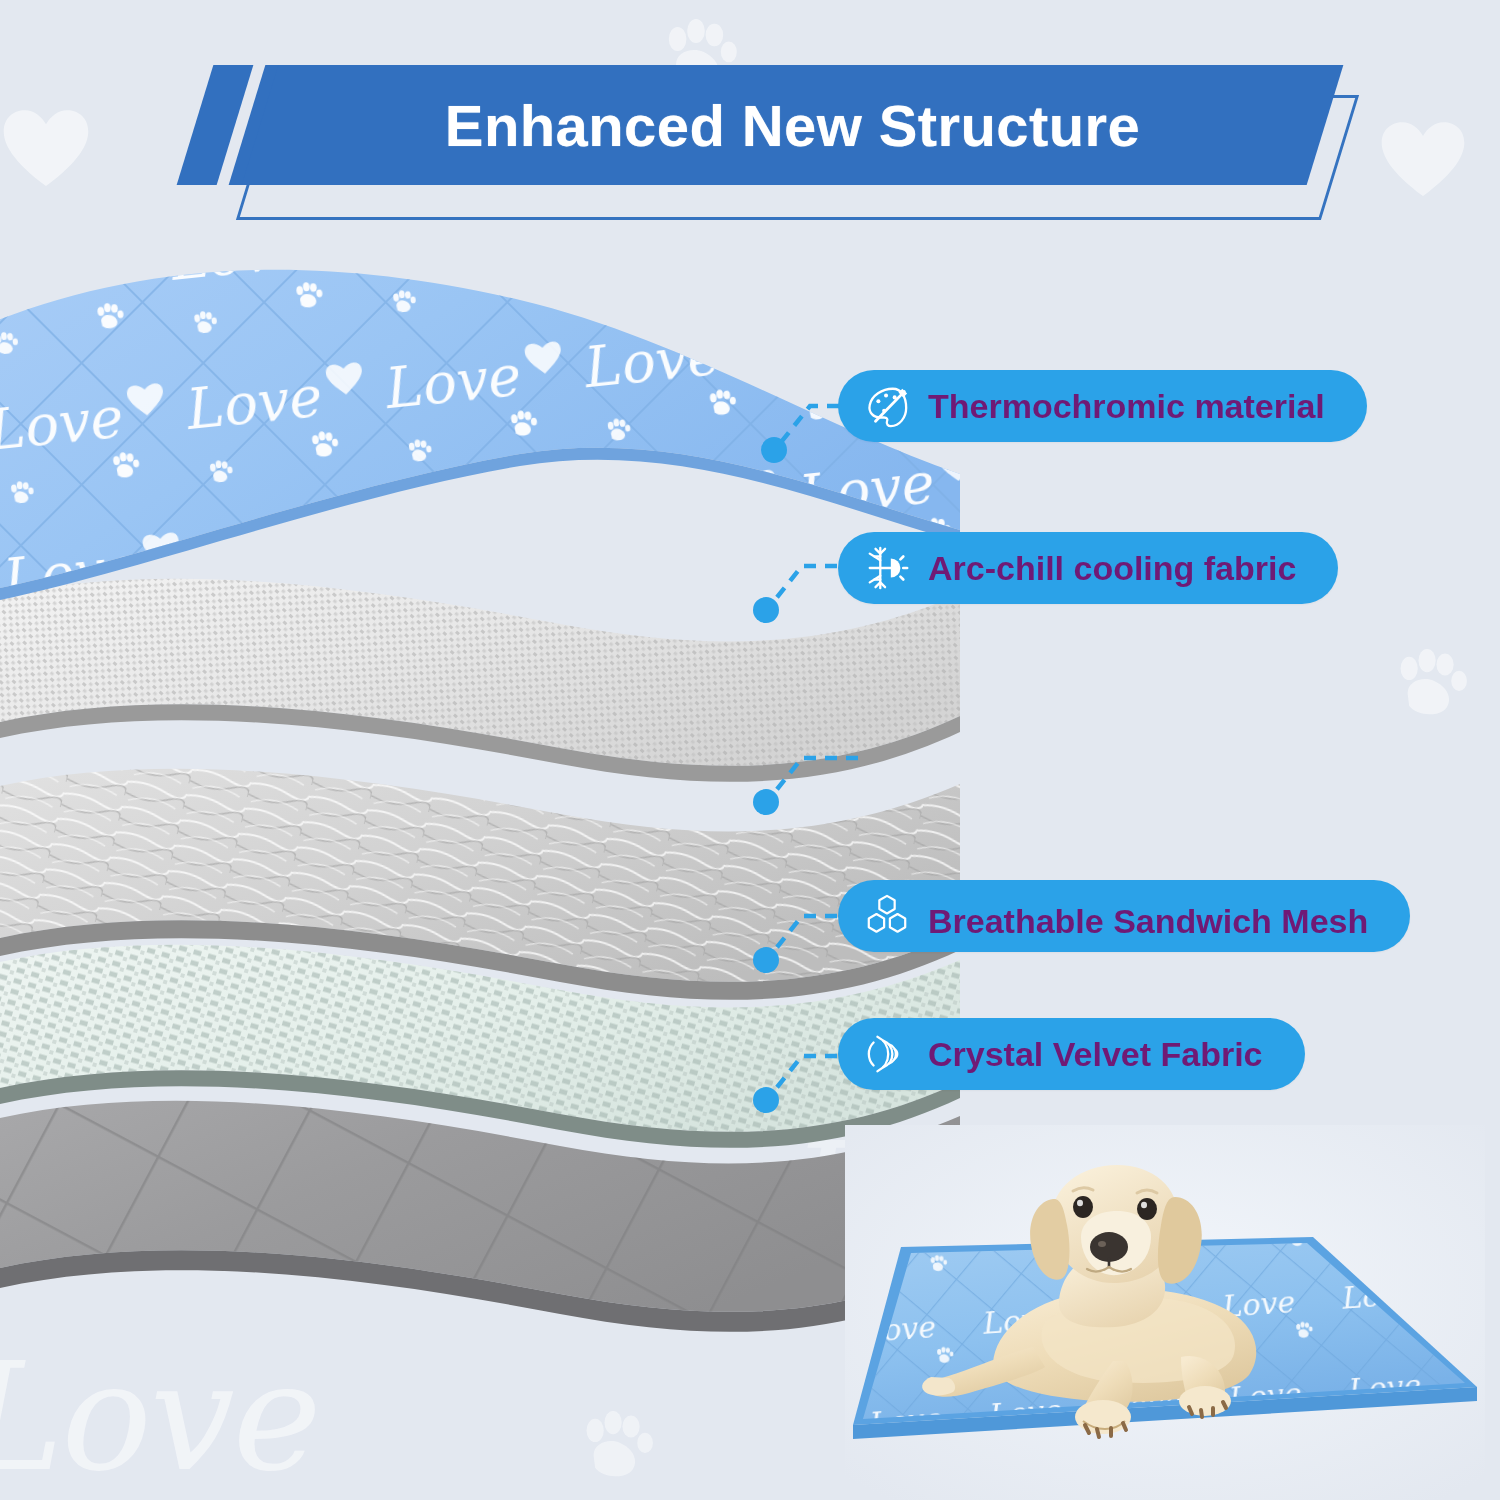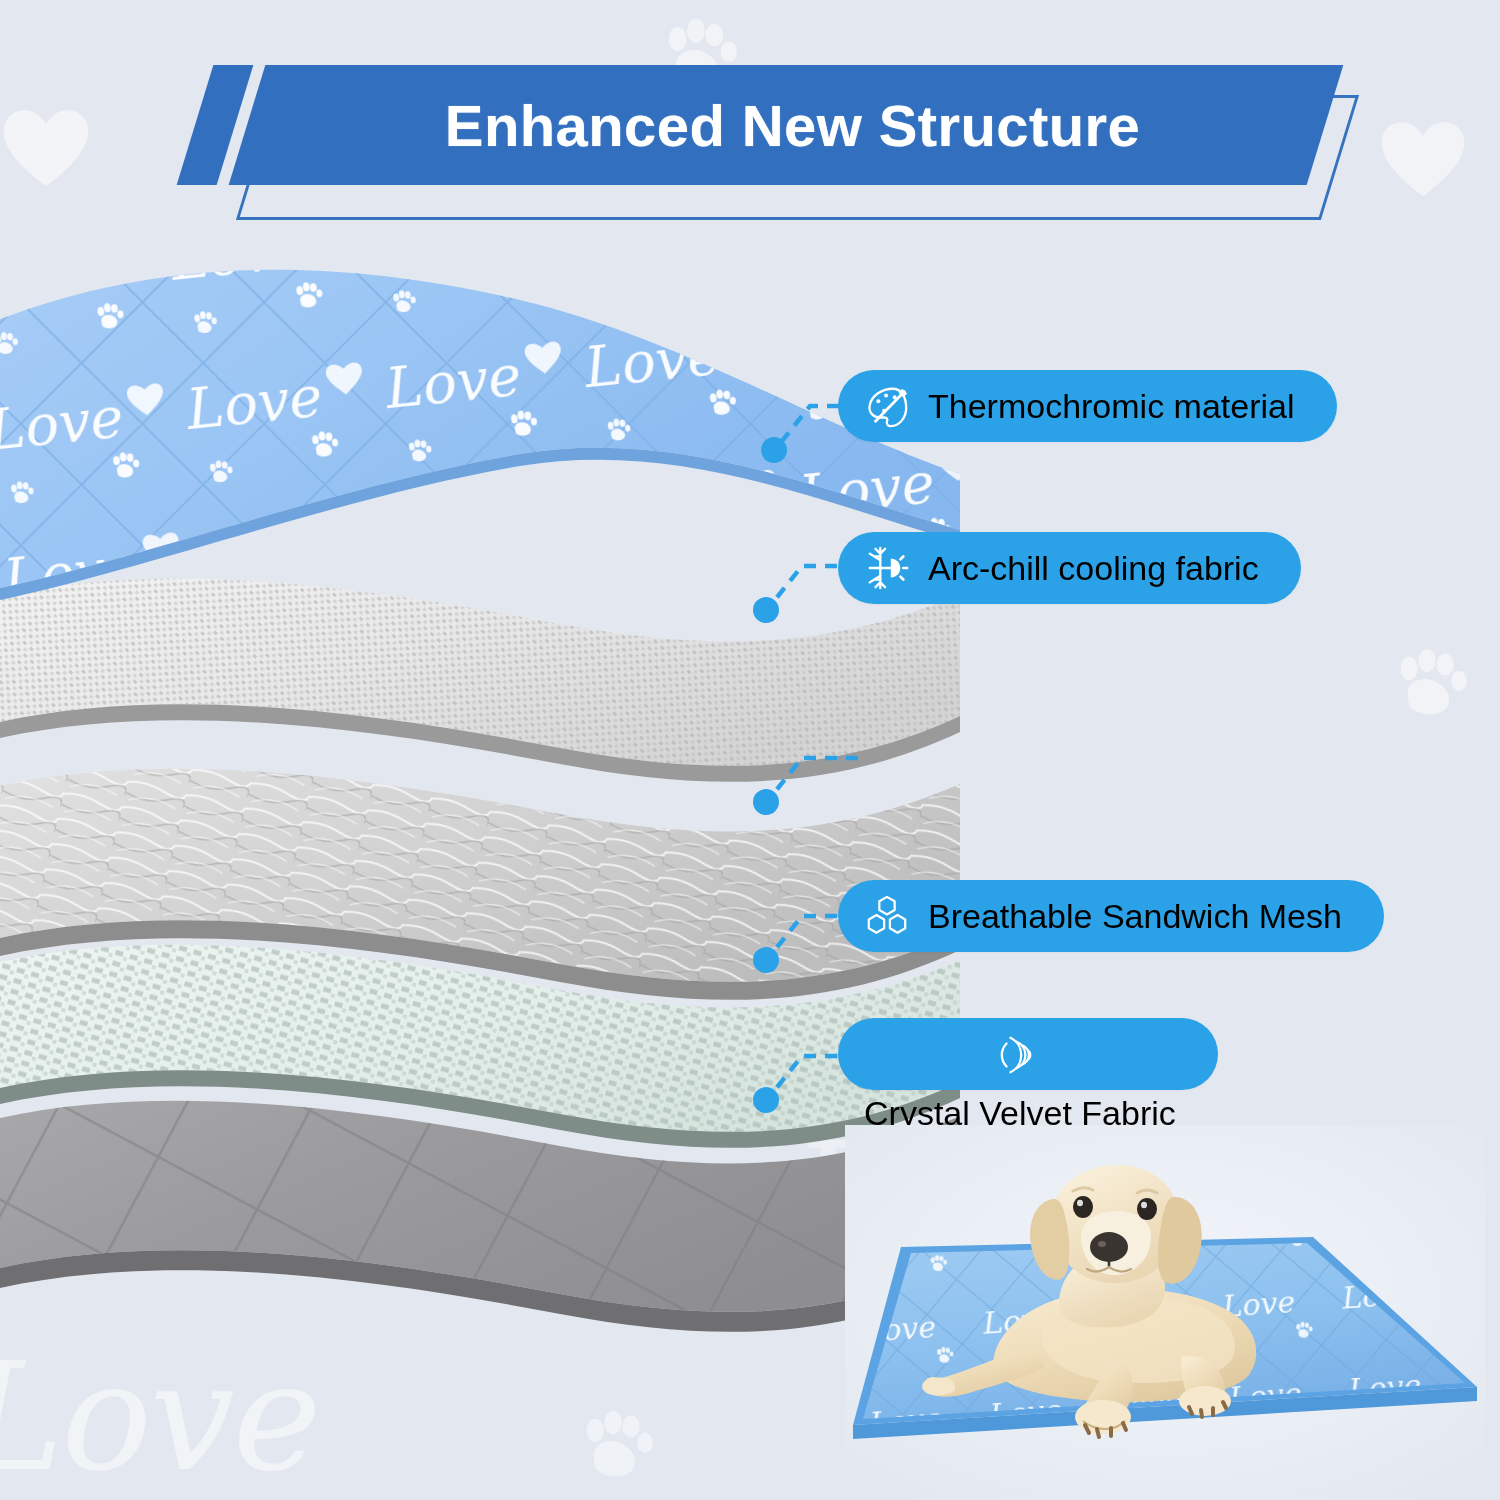--- a/index.html
+++ b/index.html
@@ -53,21 +53,21 @@
   
   .pill {
     position:absolute; display:flex; align-items:center; gap:18px;
     background:#2ba2e8; border-radius:70px;
     padding:14px 42px 14px 26px; height:72px;
     box-shadow:0 1px 2px rgba(0,0,0,.04);
   }
   .pill .ico { width:46px; height:46px; flex:0 0 46px; }
   .pill .ico svg { display:block; width:46px; height:46px; }
   .pill .txt {
-    color:#000000; font-size:34px; font-weight:400; white-space:nowrap;
+    color:#701a75; font-size:34px; font-weight:700; white-space:nowrap;
     line-height:1;
   }
 
   
   .leader { position:absolute; pointer-events:none; }
   .leader svg { display:block; overflow:visible; }
 
   
   .dog-block { position:absolute; left:845px; top:1125px; width:640px; height:375px; }
   .dog-block svg { display:block; }
@@ -308,32 +308,32 @@
         <path d="M11 12 l6 0 M11 36 l6 0"></path>
         <path d="M17 9 l-5 -5 M17 9 l5 -5 M17 39 l-5 5 M17 39 l5 5"></path>
         <path d="M28 14 a10 10 0 0 1 0 20 z" fill="#ffffff" stroke="none"></path>
         <path d="M41 24 h4 M38 15 l3 -3 M38 33 l3 3" stroke-width="2.8"></path>
       </svg>
     </span>
     <span class="txt">Arc-chill cooling fabric</span>
   </div>
 
 
-  <div class="pill" style="left:838px; top:880px;">
+  <div class="pill" style="left:838px; top:880px;align-items:flex-end;">
     <span class="ico">
       <svg viewBox="0 0 48 48" fill="none" stroke="#ffffff" stroke-width="2.3" stroke-linejoin="round">
         <path d="M24 4 l8 4.6 v9.2 L24 22.4 16 17.8V8.6z"></path>
         <path d="M13 23 l8 4.6v9.2L13 41.4 5 36.8v-9.2z"></path>
         <path d="M35 23 l8 4.6v9.2L35 41.4 27 36.8v-9.2z"></path>
       </svg>
     </span>
     <span class="txt">Breathable Sandwich Mesh</span>
   </div>
 
-  <div class="pill" style="left:838px; top:1018px;flex-direction:column;">
+  <div class="pill" style="left:838px; top:1018px;">
     <span class="ico">
       <svg viewBox="0 0 48 48" fill="none" stroke="#ffffff" stroke-width="2.4" stroke-linecap="round">
         <path d="M14 6 a 20 20 0 0 1 0 36"></path>
         <path d="M20 10 a 15 15 0 0 1 0 28"></path>
         <path d="M26 14 a 10.5 10.5 0 0 1 0 20"></path>
         <path d="M32 19 a 6 6 0 0 1 0 10"></path>
         <path d="M10 12 a 17 17 0 0 0 0 24"></path>
       </svg>
     </span>
     <span class="txt">Crystal Velvet Fabric</span>

